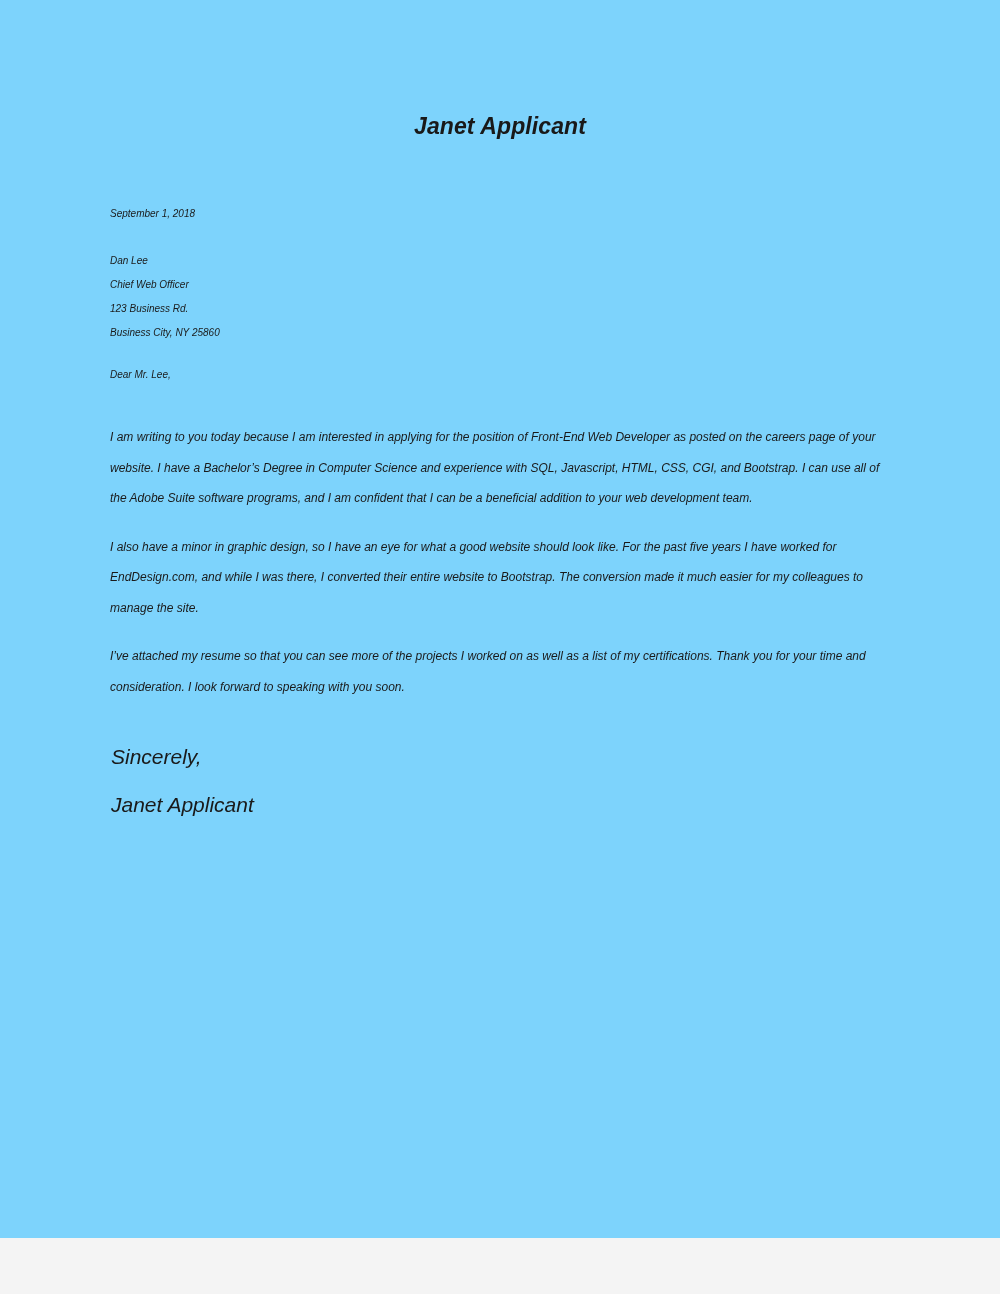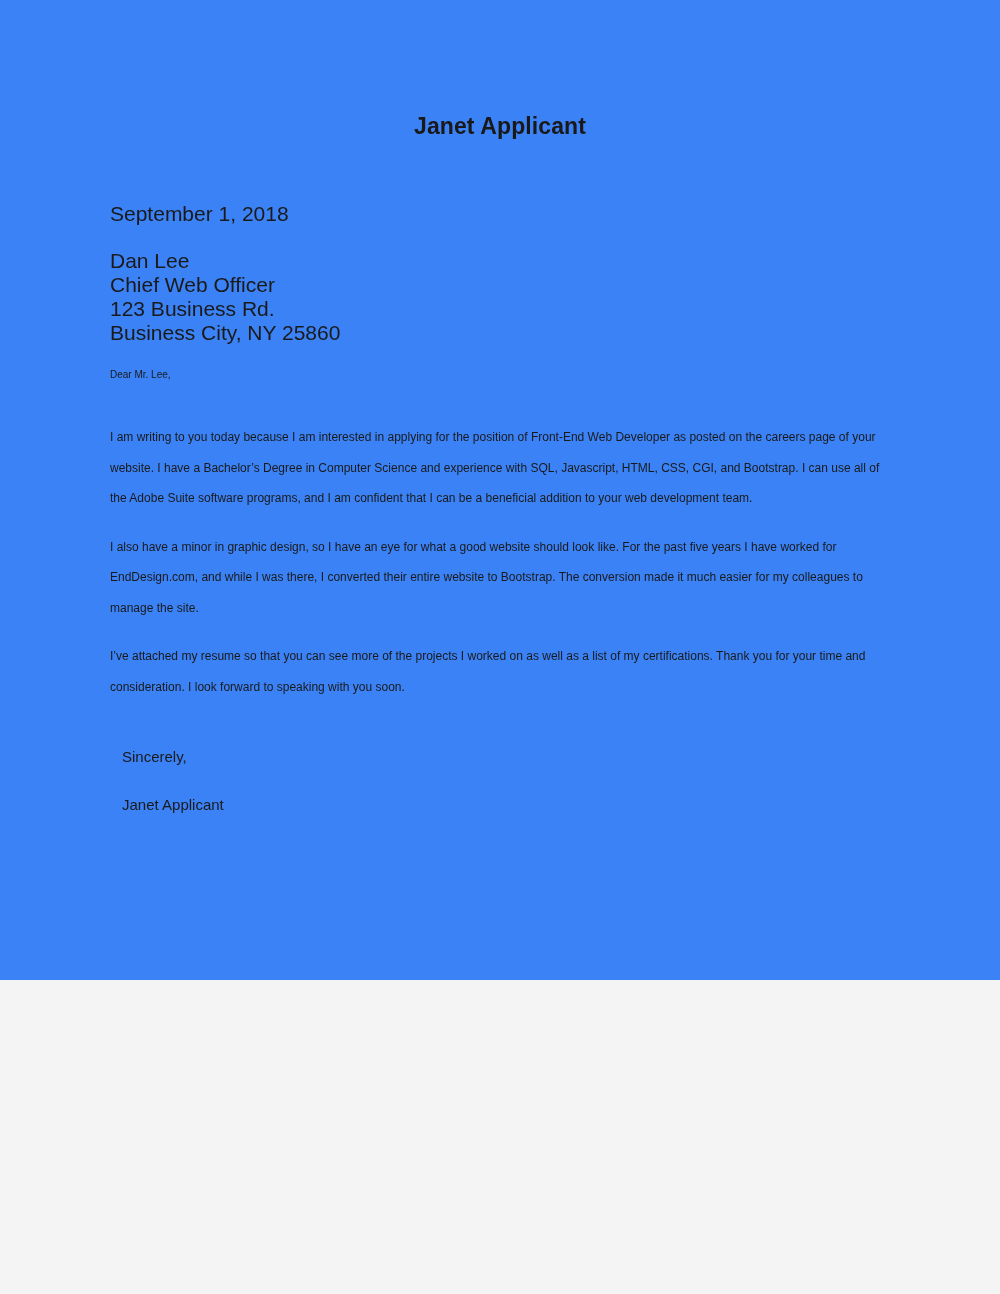--- a/index.html
+++ b/index.html
@@ -13,23 +13,24 @@
     background: #f4f4f4;
     font-family: "Liberation Sans", sans-serif;
     color: #1a1a1a;
     -webkit-font-smoothing: antialiased;
     overflow: hidden;
   }
 
   .page {
     position: relative;
     width: 1000px;
-    height: 980px;
-    background: #3b82f6;
+    height: 1238px;
+    background: #7dd3fc;
     box-sizing: border-box;
+    font-style: italic;
   }
 
   
   .letterhead {
     padding-top: 112px;
     text-align: center;
   }
 
   .letterhead-name {
     font-size: 23px;
@@ -50,32 +51,32 @@
   }
 
   
   .letter-body {
     margin-left: 110px;
     margin-right: 112px;
     padding-top: 62px;
   }
 
   .letter-date {
-    font-size: 21px;
+    font-size: 10px;
     line-height: 24px;
     color: #1a1a1a;
     margin: 0;
   }
 
   .recipient-block {
     margin-top: 23px;
   }
 
   .recipient-line {
-    font-size: 21px;
+    font-size: 10px;
     line-height: 24px;
     color: #1a1a1a;
     margin: 0;
     white-space: pre;
   }
 
   .salutation {
     font-size: 10px;
     line-height: 24px;
     color: #1a1a1a;
@@ -98,24 +99,24 @@
   .body-paragraph:last-child {
     margin-bottom: 0;
   }
 
   
   .closing-block {
     margin-top: 43px;
   }
 
   .closing-line {
-    font-size: 15px;
+    font-size: 21px;
     line-height: 24px;
     color: #1a1a1a;
-    margin: 12px;
+    margin: 1px;
   }
 
   .closing-line + .closing-line {
     margin-top: 24px;
   }
 </style>
 </head>
 <body>
 
 <div class="page">

